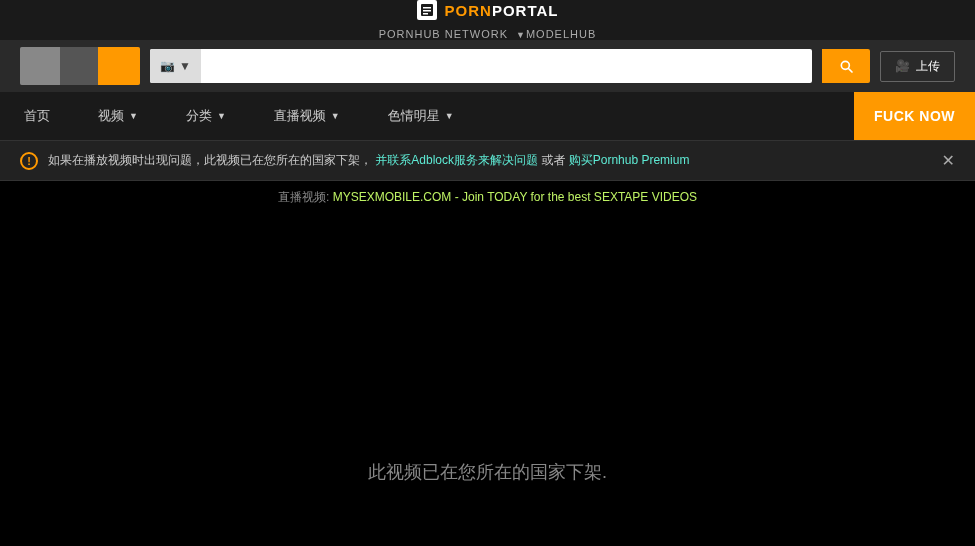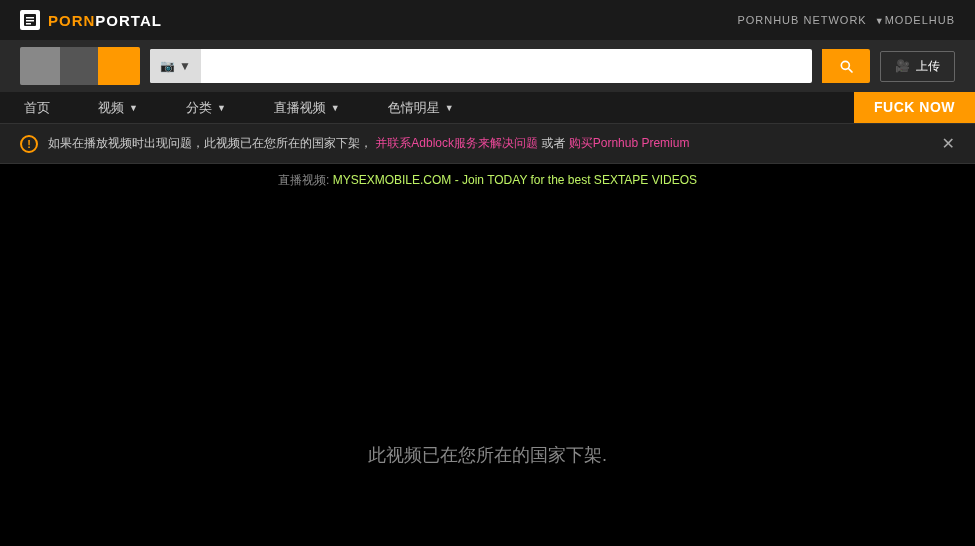--- a/index.html
+++ b/index.html
@@ -14,20 +14,21 @@
     }
 
     
     .top-nav {
       background: #1a1a1a;
       height: 40px;
       display: flex;
       align-items: center;
       justify-content: space-between;
       padding: 0 20px;
+      flex-direction: column;
     }
     .logo-area {
       display: flex;
       align-items: center;
       gap: 8px;
     }
     .logo-icon {
       width: 20px;
       height: 20px;
       background: #fff;
@@ -147,44 +148,44 @@
       display: flex;
       align-items: center;
       gap: 6px;
       font-size: 12px;
       flex-shrink: 0;
     }
 
     
     .main-nav {
       background: #1a1a1a;
-      height: 32px;
+      height: 49px;
       display: flex;
       align-items: center;
       border-bottom: 1px solid #333;
     }
     .main-nav-item {
       height: 100%;
       display: flex;
       align-items: center;
       padding: 0 24px;
       color: #ccc;
       font-size: 13px;
       cursor: pointer;
       text-decoration: none;
       white-space: nowrap;
     }
     .main-nav-item .chevron { margin-left: 5px; font-size: 9px; }
     .fuck-now-btn {
       margin-left: auto;
       background: #f90;
       height: 100%;
-      padding: 8px 20px;
-      display: flex;
-      align-items: flex-end;
+      padding: 0 20px;
+      display: flex;
+      align-items: center;
       font-size: 14px;
       font-weight: bold;
       color: #fff;
       cursor: pointer;
       letter-spacing: 0.5px;
     }
 
     
     .alert-bar {
       background: #222;
@@ -203,21 +204,21 @@
       border: 2px solid #f90;
       display: flex;
       align-items: center;
       justify-content: center;
       font-size: 11px;
       color: #f90;
       flex-shrink: 0;
       font-weight: bold;
     }
     .alert-bar a {
-      color: #ec4899;
+      color: #5eead4;
       text-decoration: none;
     }
     .close-alert {
       margin-left: auto;
       cursor: pointer;
       color: #aaa;
       font-size: 16px;
     }
 
     

